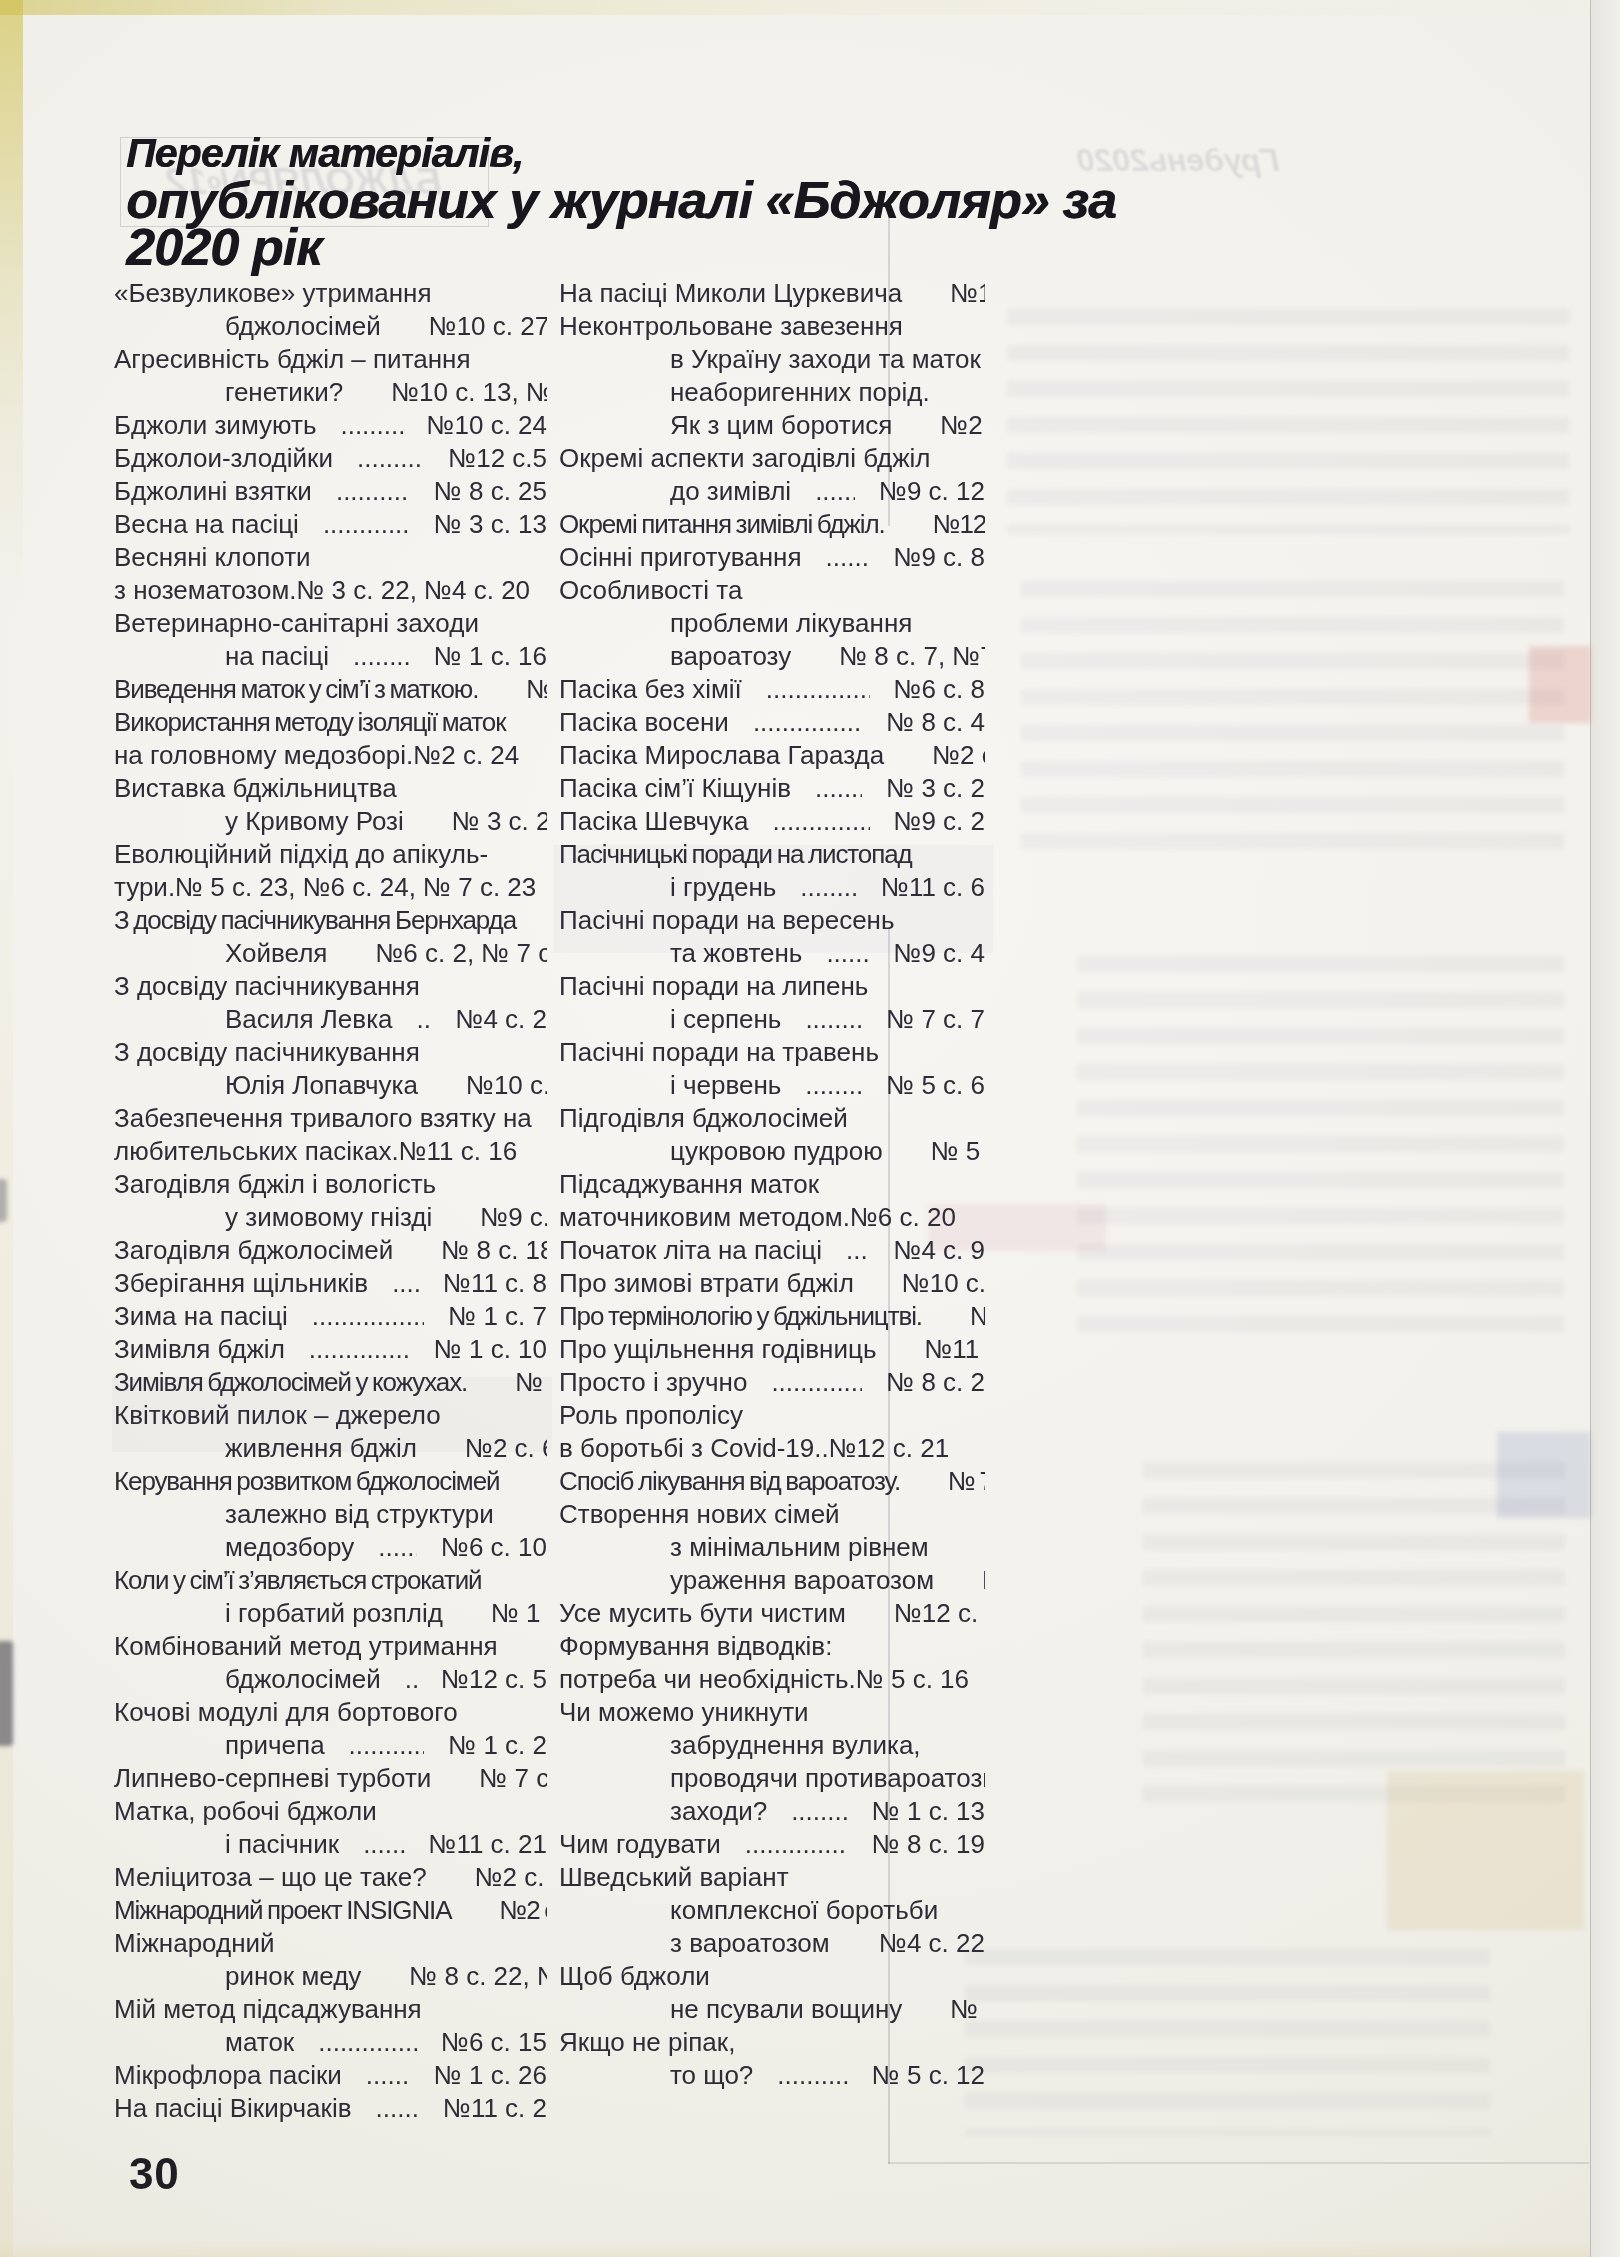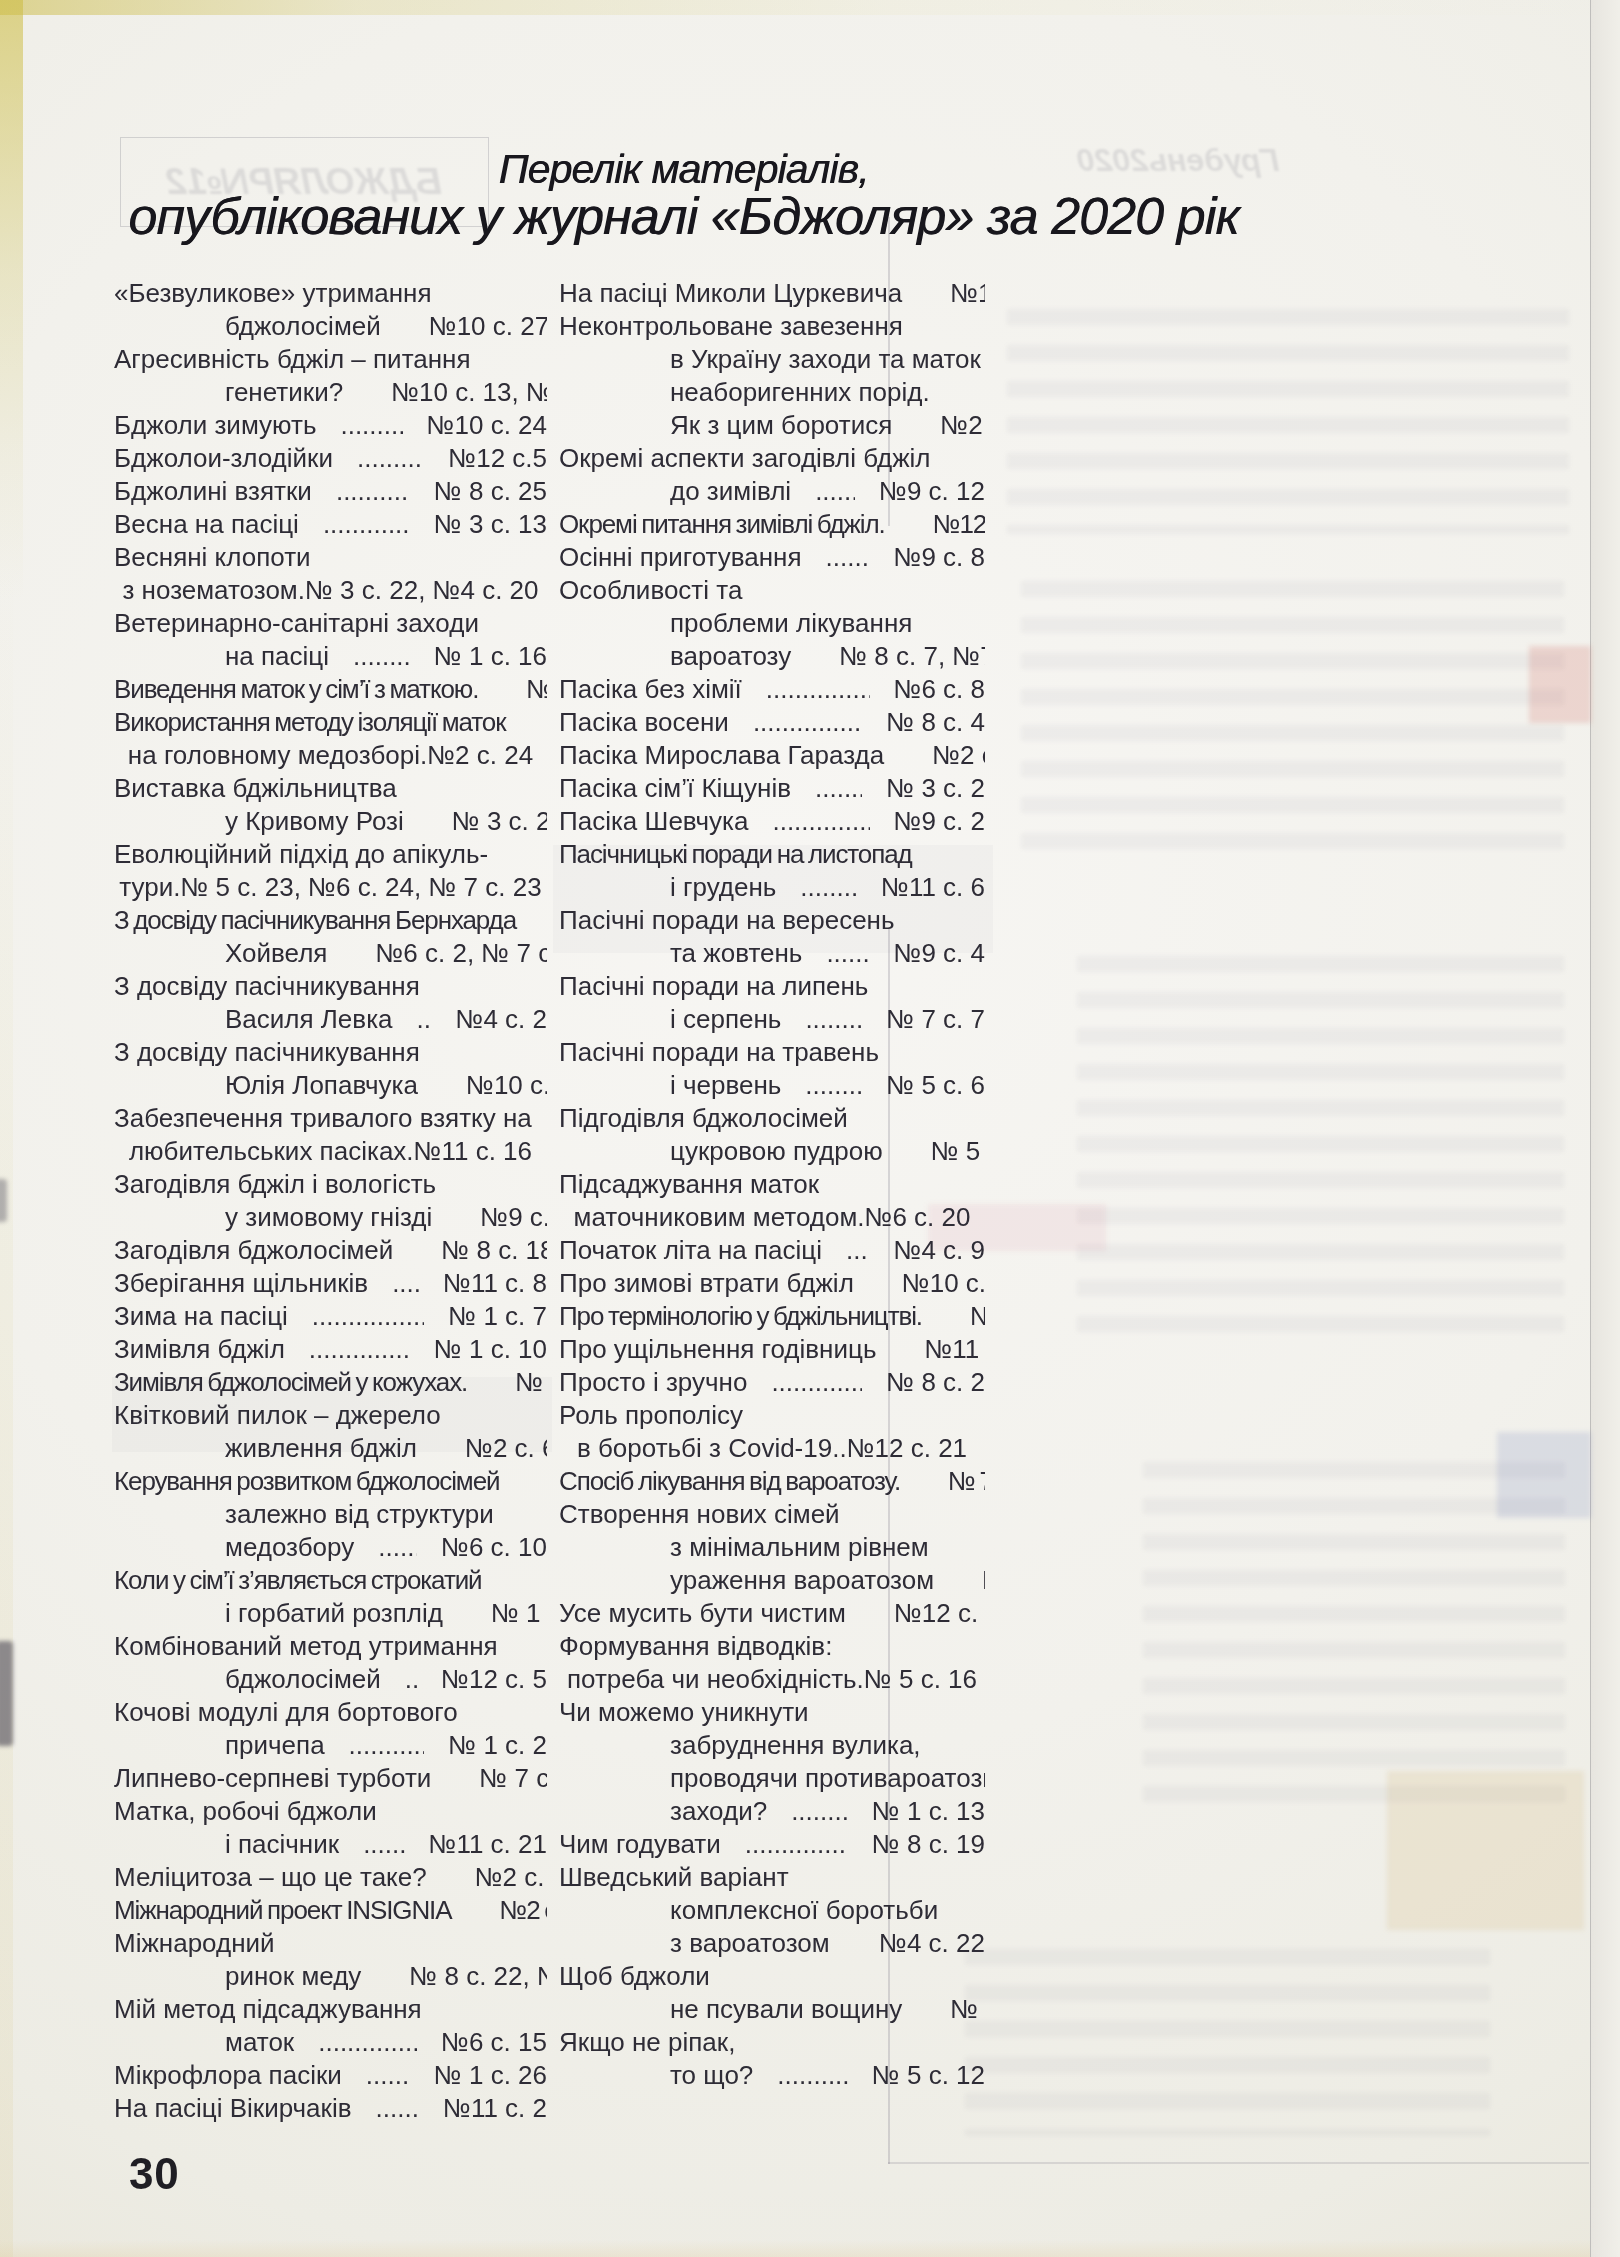--- a/index.html
+++ b/index.html
@@ -34,32 +34,32 @@
   .bt-box .bt{position:static;font-size:37px;font-style:italic;}
   #bt-right-frag{left:1077px;top:142px;font-size:32px;font-style:italic;}
   .bt-lines{position:absolute;transform:scaleX(-1);filter:blur(2.1px);opacity:.5;
     background:repeating-linear-gradient(180deg, rgba(104,102,124,.12) 0 16px, transparent 16px 36px);}
   .patch{position:absolute;filter:blur(2.8px);}
   .vrule{position:absolute;width:1.9px;background:rgba(118,116,130,.25);}
   .hrule{position:absolute;height:1.9px;background:rgba(118,116,130,.2);}
   .shade{position:absolute;background:rgba(118,108,130,.045);}
   
   #title{
-    position:absolute;left:126px;top:146px;width:1115px;text-align:center;
-    color:#18171d;font-weight:normal;font-style:italic;letter-spacing:-0.9px;
+    position:absolute;left:126px;top:130px;width:1115px;
+    color:#18171d;font-weight:bold;font-style:italic;letter-spacing:-0.9px;
   }
   #title .t1{font-size:41px;line-height:47px;text-shadow:0.6px 0 #18171d;}
   #title .t2{font-size:52px;line-height:47px;text-shadow:0.6px 0 #18171d;}
   
   .col{position:absolute;top:277px;color:#2e2c36;font-size:26px;line-height:33px;}
   #col-left{left:114px;width:433px;}
   #col-right{left:559px;width:426px;}
   .ln{height:33px;white-space:nowrap;overflow:hidden;}
   .m-lead,.m-fill{display:flex;align-items:baseline;gap:24px;}
-  .m-right{display:block;text-align:center;}
+  .m-right{display:block;text-align:left;}
   .m-plain{display:block;text-align:left;}
   .i1{padding-left:111px;}
   .leader{flex:1 1 13px;min-width:0;overflow:hidden;}
   .leader::after{content:"....................................................................................";}
   .sp{flex:1 1 7.5px;}
   .sq{letter-spacing:-1.1px;word-spacing:-1.5px;}
   .t,.r{flex:0 0 auto;}
   
   #pageno{position:absolute;left:129px;top:2149px;font-size:44px;font-weight:bold;color:#1f1e24;letter-spacing:0.9px;}
 </style>

